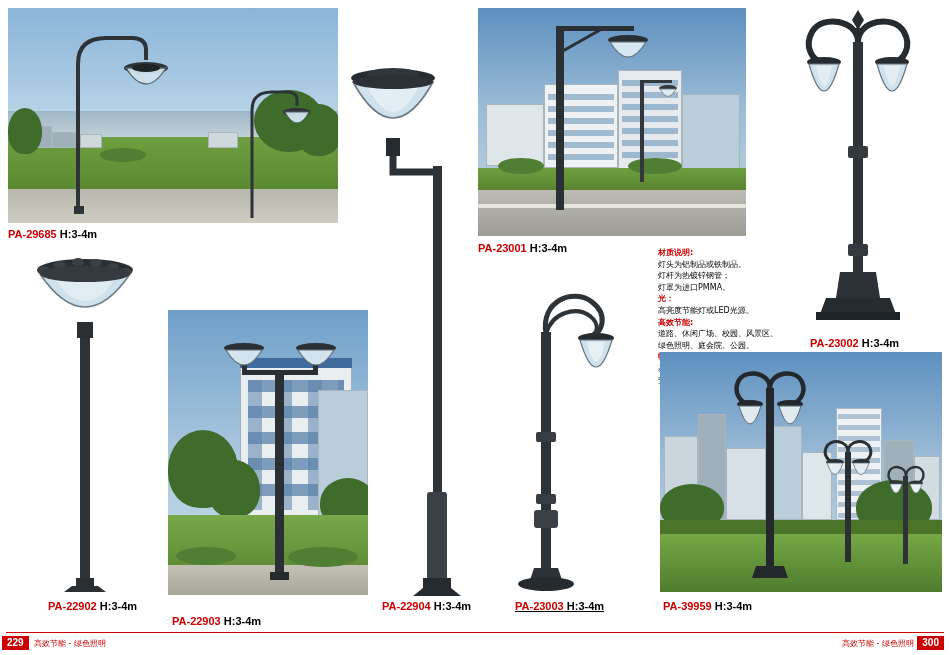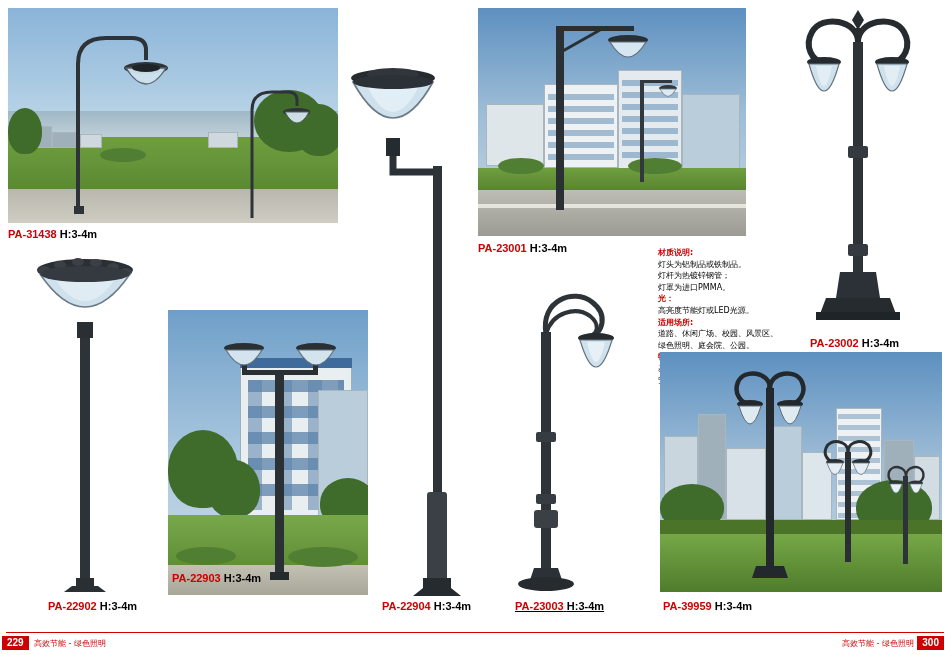--- a/index.html
+++ b/index.html
@@ -109,21 +109,21 @@
 
     <div class="lamp" style="left:232px; top:62px;">
       <svg width="70" height="150" viewBox="0 0 70 150">
         <path d="M12 148 L12 40 Q12 22 32 22 L48 22 Q57 22 57 30 L57 36" fill="none" stroke="#2e3338" stroke-width="3"></path>
         <ellipse cx="57" cy="42" rx="14" ry="4" fill="#2e3338"></ellipse>
         <path d="M45 42 Q57 64 69 42 Z" fill="#d4e6f0" stroke="#55636c" stroke-width="1" opacity="0.95"></path>
       </svg>
     </div>
   </div>
   <div class="caption" style="left:8px; top:228px;">
-    <span class="code">PA-31438</span>
+    <span class="code">PA-29685</span>
     <span class="hgt">H:3-4m</span>
   </div>
 
   <div class="lamp" style="left:20px; top:248px;">
     <svg width="130" height="350" viewBox="0 0 130 350">
 
       <ellipse cx="65" cy="22" rx="48" ry="11" fill="#2a2f34"></ellipse>
       <g fill="#3a4046">
         <ellipse cx="24" cy="22" rx="6" ry="4"></ellipse>
           <ellipse cx="40" cy="17" rx="6" ry="4"></ellipse>
@@ -179,21 +179,21 @@
         <path d="M6 36 Q24 66 42 36 Z" fill="#d3e4ef" stroke="#63727c" stroke-width="1.2"></path>
 
         <ellipse cx="96" cy="34" rx="20" ry="5" fill="#2a2f34"></ellipse>
         <path d="M78 36 Q96 66 114 36 Z" fill="#d3e4ef" stroke="#63727c" stroke-width="1.2"></path>
 
         <rect x="55" y="58" width="9" height="206" fill="#2b3035"></rect>
         <rect x="50" y="258" width="19" height="8" fill="#242a2e"></rect>
       </svg>
     </div>
   </div>
-  <div class="caption" style="left:172px; top:572px;text-align:right;">
+  <div class="caption" style="left:172px; top:615px;text-align:right;">
     <span class="code">PA-22903</span>
     <span class="hgt">H:3-4m</span>
   </div>
 
   <div class="lamp" style="left:345px; top:62px;">
     <svg width="120" height="540" viewBox="0 0 120 540">
 
       <ellipse cx="48" cy="16" rx="42" ry="9" fill="#262b30"></ellipse>
       <ellipse cx="48" cy="12" rx="26" ry="6" fill="#30363c"></ellipse>
 
@@ -259,21 +259,21 @@
     <span class="hgt">H:3-4m</span>
   </div>
 
   <div class="specs" style="left:658px; top:247px;">
     <div class="hd">材质说明:</div>
     <div>灯头为铝制品或铁制品。</div>
     <div>灯杆为热镀锌钢管；</div>
     <div>灯罩为进口PMMA。</div>
     <div class="hd">光：</div>
     <div>高亮度节能灯或LED光源。</div>
-    <div class="hd">适用场所:</div>
+    <div class="hd">高效节能:</div>
     <div>道路、休闲广场、校园、风景区、</div>
     <div>绿色照明、庭会院、公园。</div>
     <div class="hd">特别说明:</div>
     <div>基础由本厂另外提供图纸制作。</div>
     <div>安装时必须保证灯体安全接地。</div>
   </div>
 
   <div class="lamp" style="left:778px; top:6px;">
     <svg width="160" height="330" viewBox="0 0 160 330">
 

